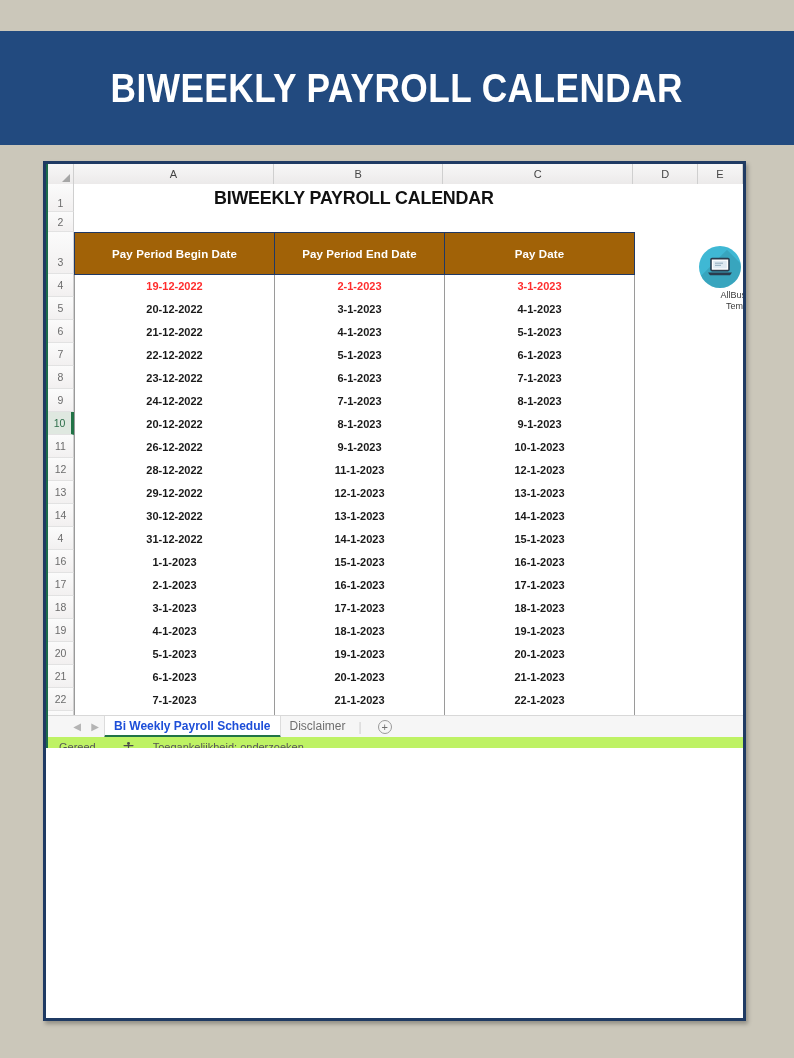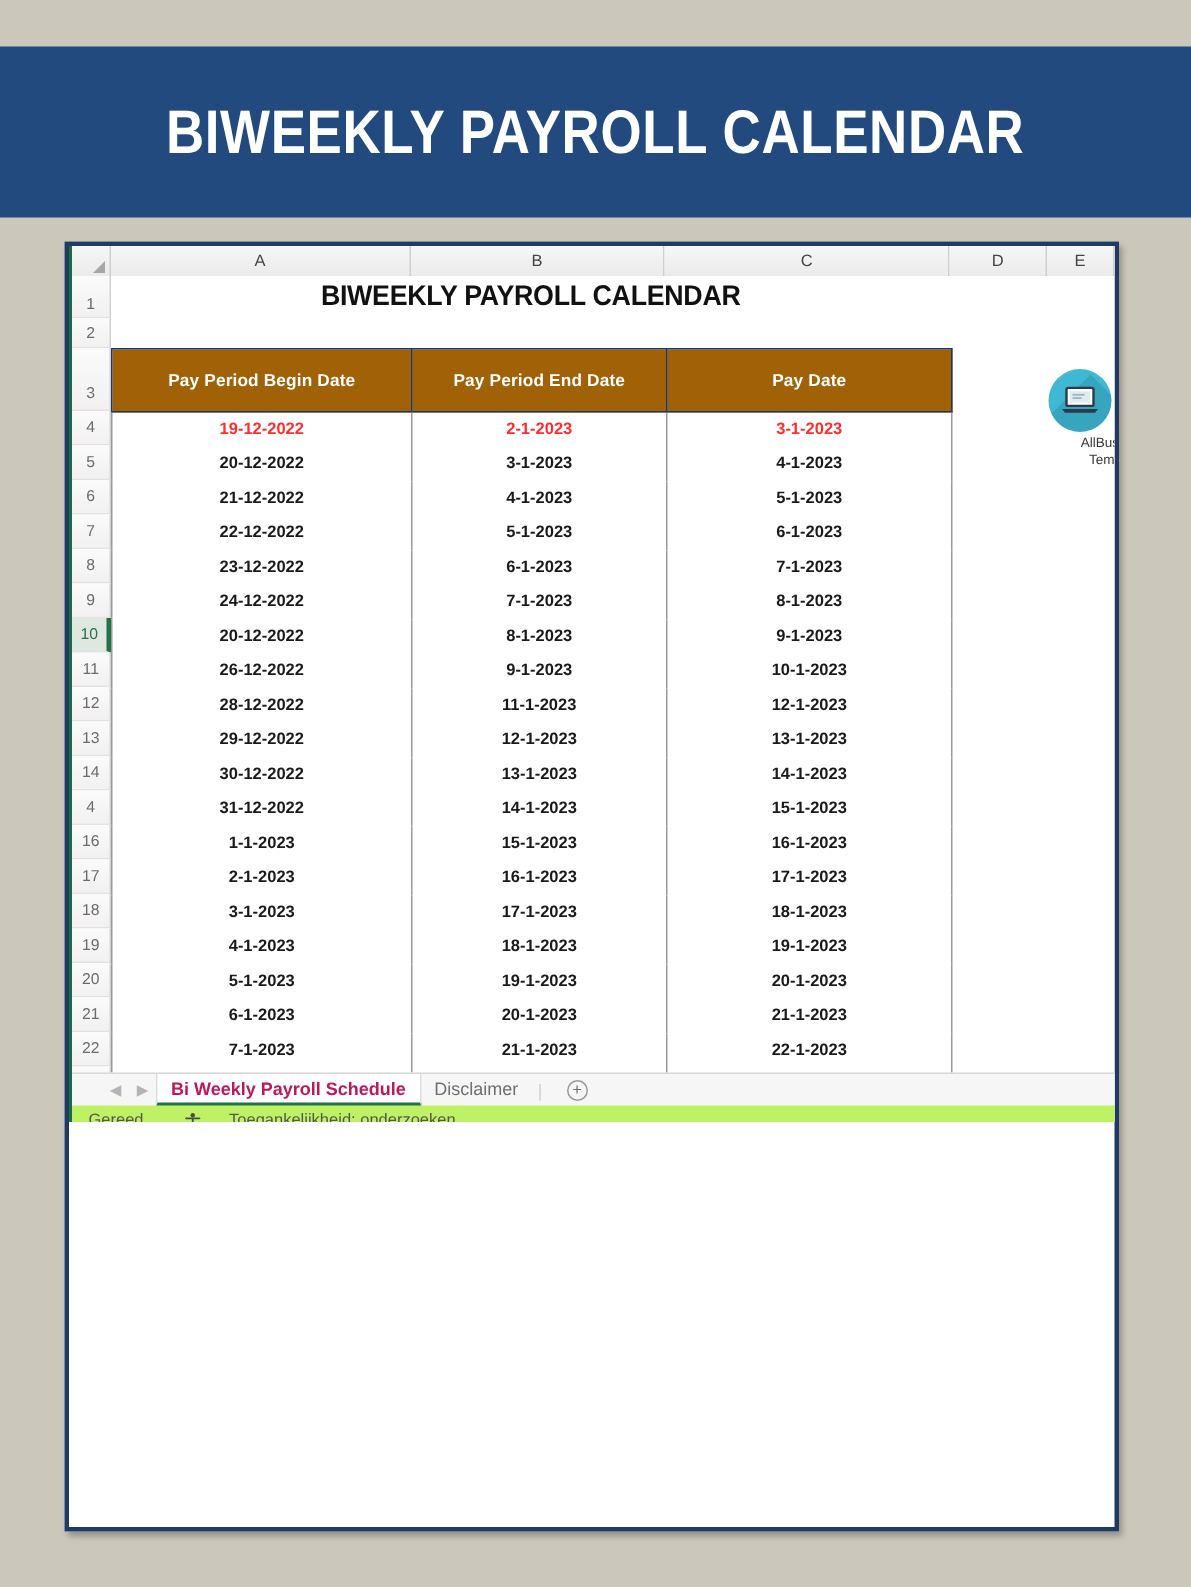--- a/index.html
+++ b/index.html
@@ -190,21 +190,21 @@
     font-size: 10px; color: #b4b4b4;
     font-family: "Liberation Sans", sans-serif;
   }
   .tab {
     height: 22px; line-height: 21px;
     padding: 0 9px;
     font-size: 12px; color: #6f6f6f;
     font-family: "Liberation Sans", sans-serif;
   }
   .tab.active {
-    color: #be185d; font-weight: bold;
+    color: #1d4ed8; font-weight: bold;
     background: #ffffff;
     border-bottom: 3px solid #217346;
     border-left: 1px solid #dcdcdc;
     border-right: 1px solid #dcdcdc;
   }
   .tabsep { color: #cfcfcf; font-size: 12px; padding: 0 4px; }
   .addsheet {
     margin-left: 12px;
     width: 14px; height: 14px; border-radius: 50%;
     border: 1px solid #9a9a9a; color: #6f6f6f;

